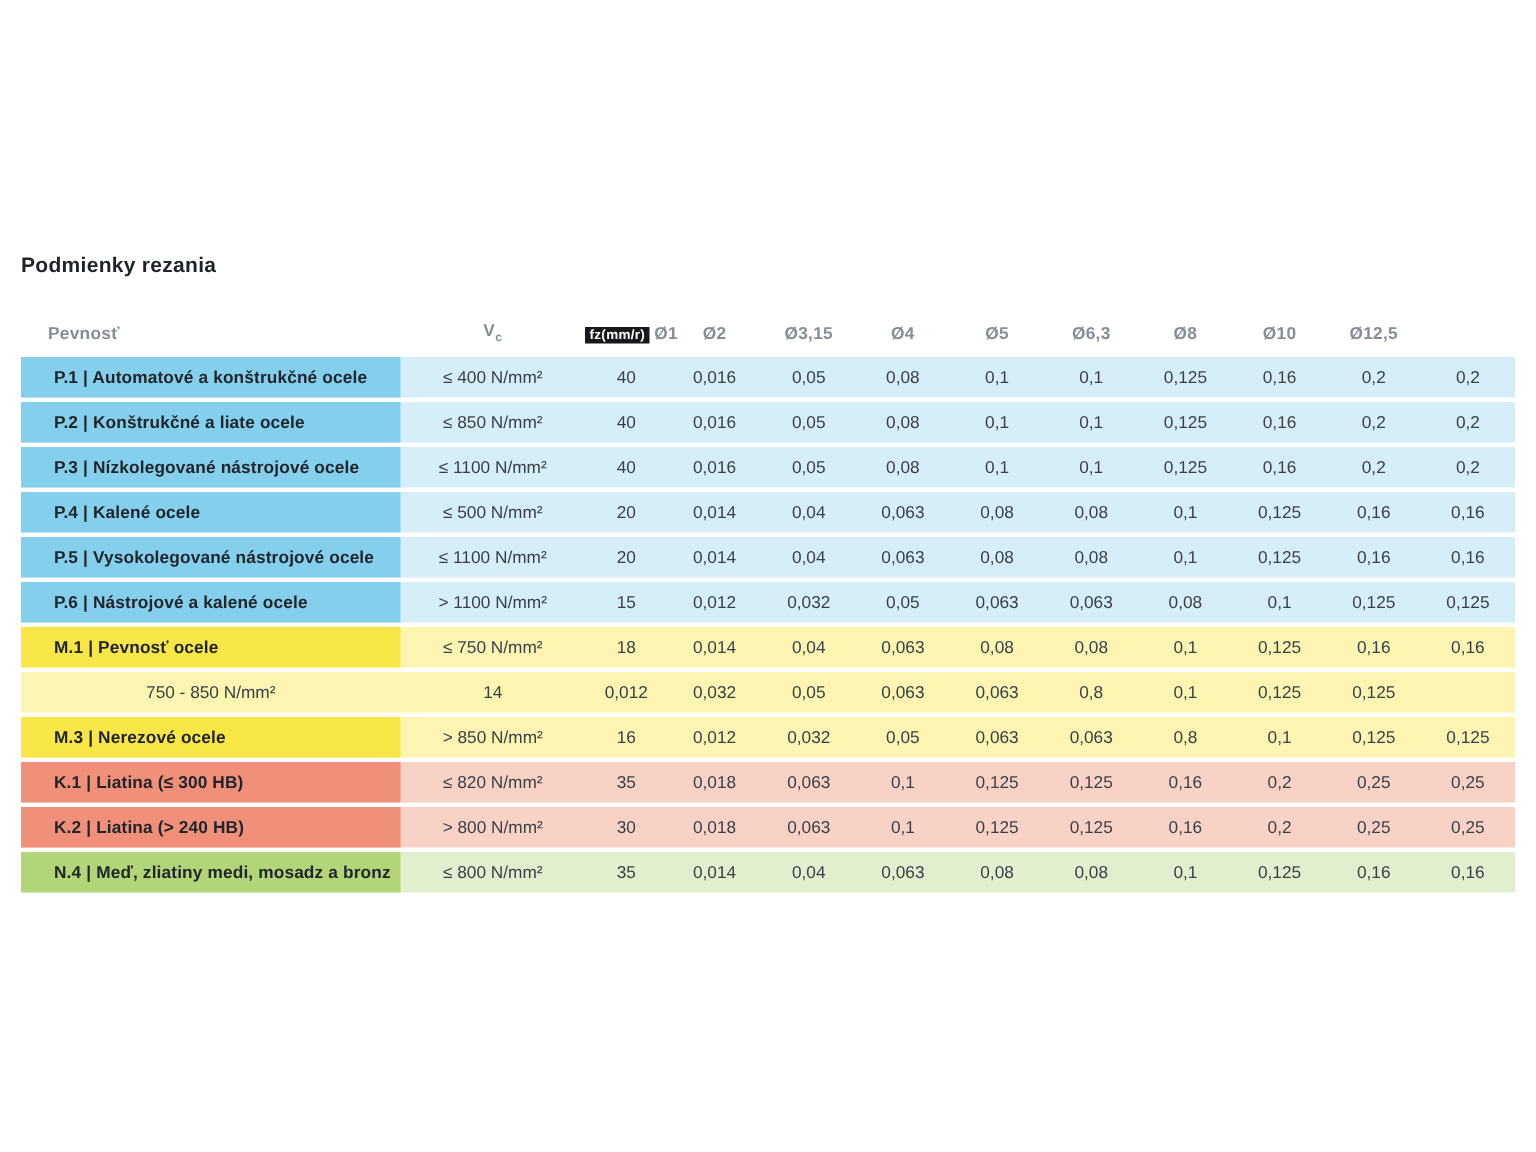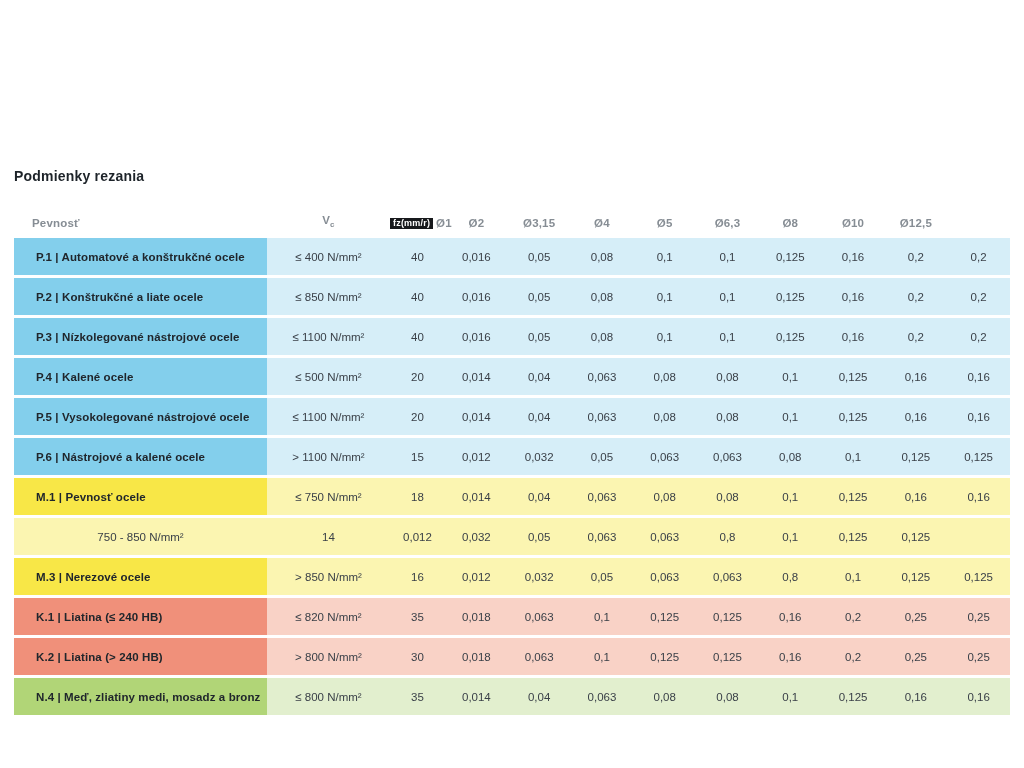--- a/index.html
+++ b/index.html
@@ -55,21 +55,21 @@
     font-weight: bold;
     line-height: 11px;
     padding: 0 3px;
     letter-spacing: 0.2px;
   }
   .h-vc sub, .vc-sub {
     font-size: 8px;
     vertical-align: sub;
   }
   .row {
-    height: 37px;
+    height: 27px;
     margin-bottom: 3px;
     background: var(--row-bg);
     align-items: center;
     font-size: 11.5px;
     color: var(--cell-text, #3a4048);
   }
   .cell-material {
     background: var(--mat-bg);
     height: 100%;
     display: flex;
@@ -246,21 +246,21 @@
     <div class="cell-value">0,032</div>
     <div class="cell-value">0,05</div>
     <div class="cell-value">0,063</div>
     <div class="cell-value">0,063</div>
     <div class="cell-value">0,8</div>
     <div class="cell-value">0,1</div>
     <div class="cell-value">0,125</div>
     <div class="cell-value">0,125</div>
   </div>
         <div class="row" style="--row-bg: #F9D2C6; --mat-bg: #F0907A;">
-    <div class="cell-material">K.1 | Liatina (≤ 240 HB)</div>
+    <div class="cell-material">K.1 | Liatina (≤ 300 HB)</div>
     <div class="cell-pevnost">≤ 820 N/mm²</div>
     <div class="cell-vc">35</div>
     <div class="cell-value">0,018</div>
     <div class="cell-value">0,063</div>
     <div class="cell-value">0,1</div>
     <div class="cell-value">0,125</div>
     <div class="cell-value">0,125</div>
     <div class="cell-value">0,16</div>
     <div class="cell-value">0,2</div>
     <div class="cell-value">0,25</div>

